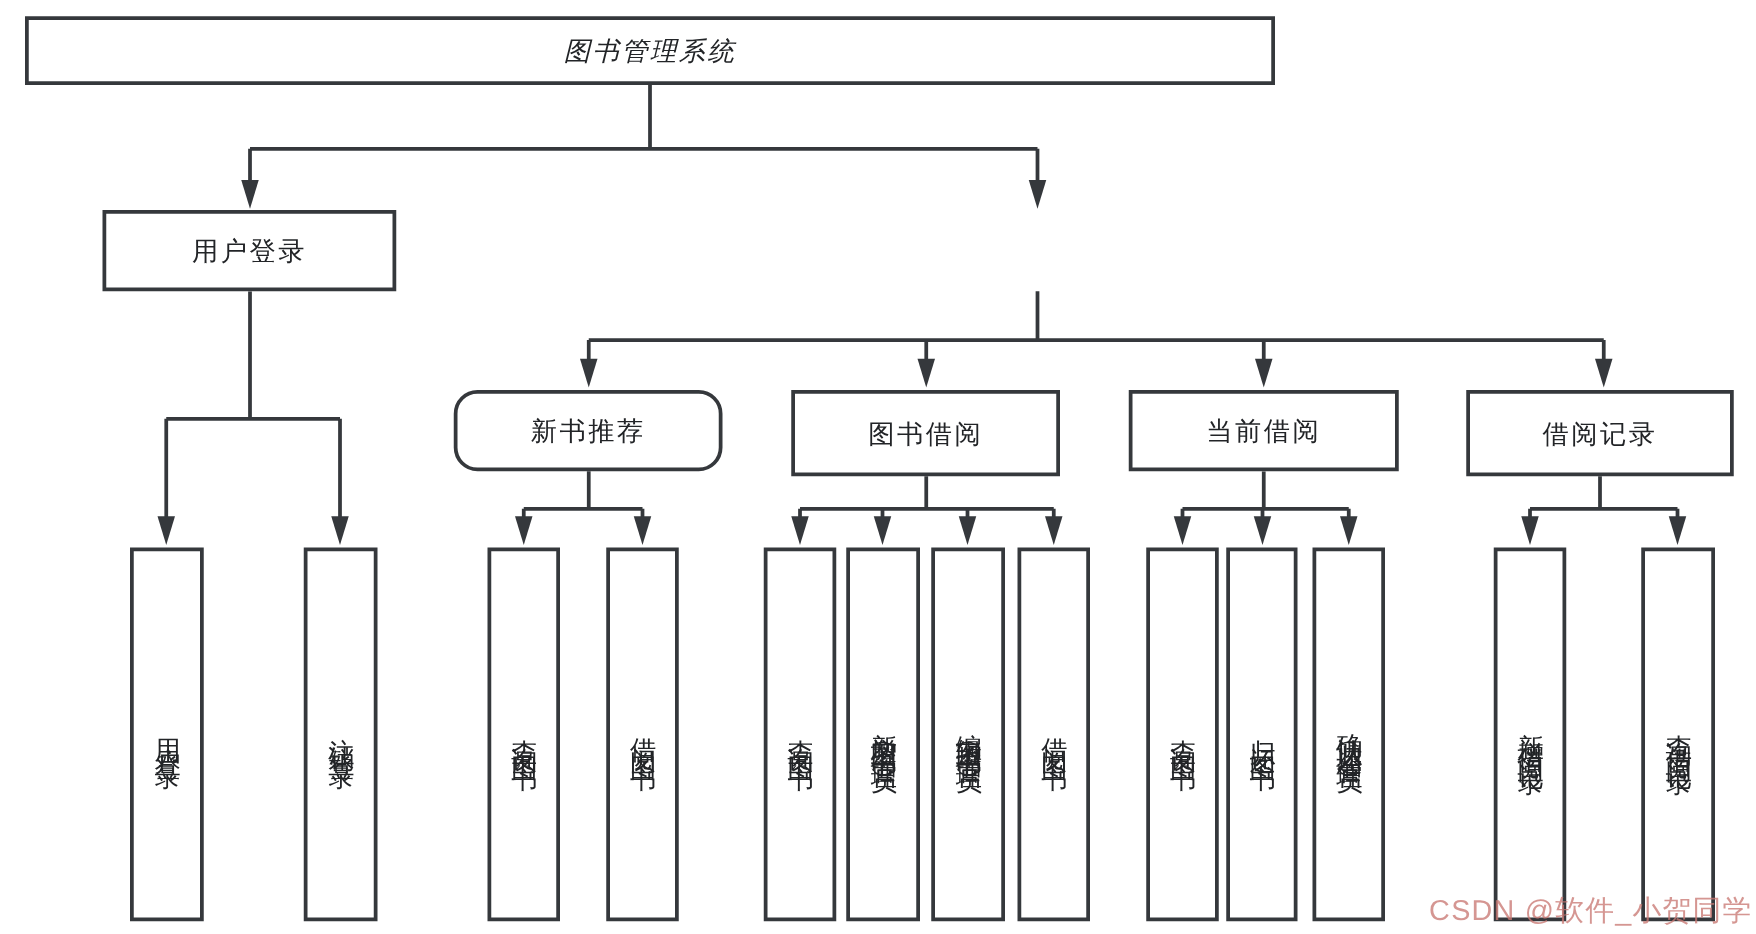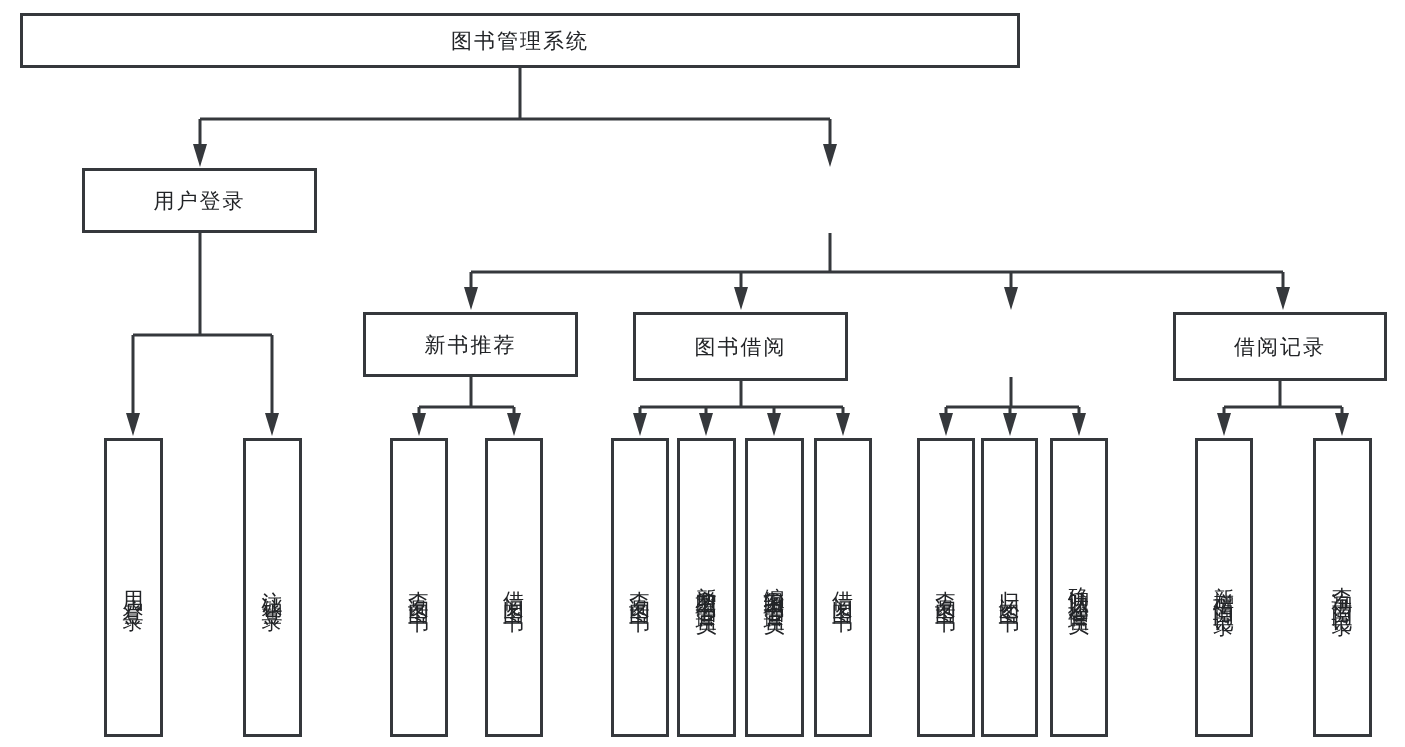--- a/index.html
+++ b/index.html
@@ -62,40 +62,42 @@
       <polygon points="767,413 781,413 774,436"></polygon>
       <polygon points="836,413 850,413 843,436"></polygon>
       <polygon points="939,413 953,413 946,436"></polygon>
       <polygon points="1003,413 1017,413 1010,436"></polygon>
       <polygon points="1072,413 1086,413 1079,436"></polygon>
       <polygon points="1217,413 1231,413 1224,436"></polygon>
       <polygon points="1335,413 1349,413 1342,436"></polygon>
     </g>
   </svg>
 
-  <div class="node hnode" style="left:20px;top:13px;width:1000px;height:55px;">图书管理系统</div>
+  <div class="node hnode" style="left:20px;top:13px;width:1000px;height:55px;font-style:italic;">图书管理系统</div>
 
   <div class="node hnode" style="left:82px;top:168px;width:235px;height:65px;">用户登录</div>
 
-  <div class="node hnode" style="left:363px;top:312px;width:215px;height:65px;">新书推荐</div>
+  <div class="node hnode" style="left:363px;top:312px;width:215px;height:65px;border-radius:19px;">新书推荐</div>
   <div class="node hnode" style="left:633px;top:312px;width:215px;height:69px;">图书借阅</div>
+  <div class="node hnode" style="left:903px;top:312px;width:216px;height:65px;">当前借阅</div>
   <div class="node hnode" style="left:1173px;top:312px;width:214px;height:69px;">借阅记录</div>
 
   <div class="node vnode" style="left:104px;top:438px;width:59px;height:299px;">用户登录</div>
   <div class="node vnode" style="left:243px;top:438px;width:59px;height:299px;">注销登录</div>
 
   <div class="node vnode" style="left:390px;top:438px;width:58px;height:299px;">查询图书</div>
   <div class="node vnode" style="left:485px;top:438px;width:58px;height:299px;">借阅图书</div>
 
   <div class="node vnode" style="left:611px;top:438px;width:58px;height:299px;">查询图书</div>
   <div class="node vnode" style="left:677px;top:438px;width:59px;height:299px;letter-spacing:4px;">新增图书（管理员）</div>
   <div class="node vnode" style="left:745px;top:438px;width:59px;height:299px;letter-spacing:4px;">编辑图书（管理员）</div>
   <div class="node vnode" style="left:814px;top:438px;width:58px;height:299px;">借阅图书</div>
 
   <div class="node vnode" style="left:917px;top:438px;width:58px;height:299px;">查询图书</div>
   <div class="node vnode" style="left:981px;top:438px;width:57px;height:299px;">归还图书</div>
   <div class="node vnode" style="left:1050px;top:438px;width:58px;height:299px;letter-spacing:4px;">确认归还（管理员）</div>
 
   <div class="node vnode" style="left:1195px;top:438px;width:58px;height:299px;letter-spacing:6px;">新增借阅记录</div>
   <div class="node vnode" style="left:1313px;top:438px;width:59px;height:299px;letter-spacing:6px;">查询借阅记录</div>
 
+  <div class="watermark">CSDN @软件_小贺同学</div>
 
 </div>
 
 </body></html>

